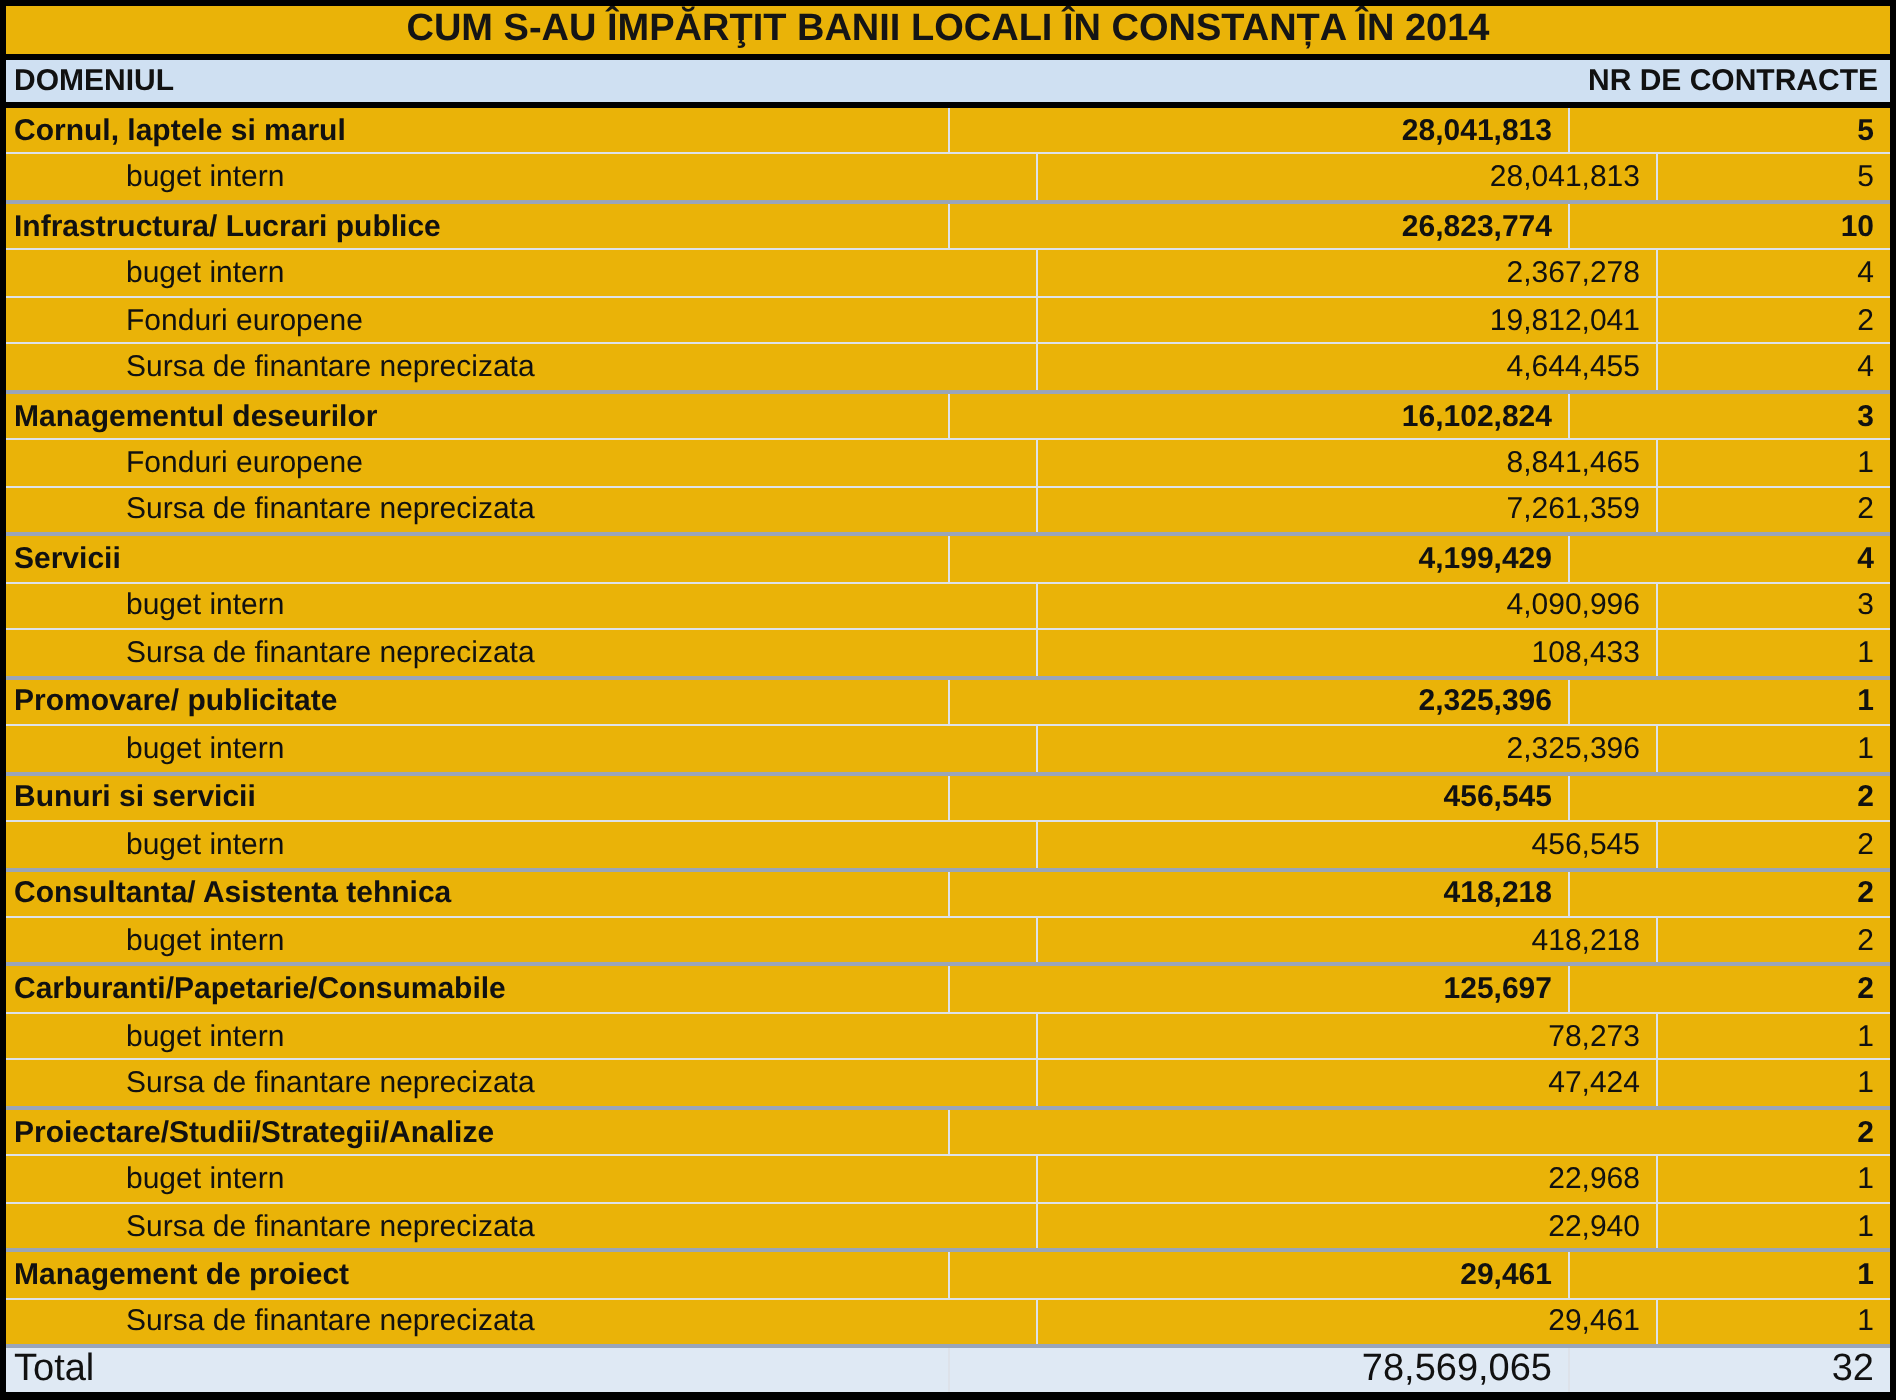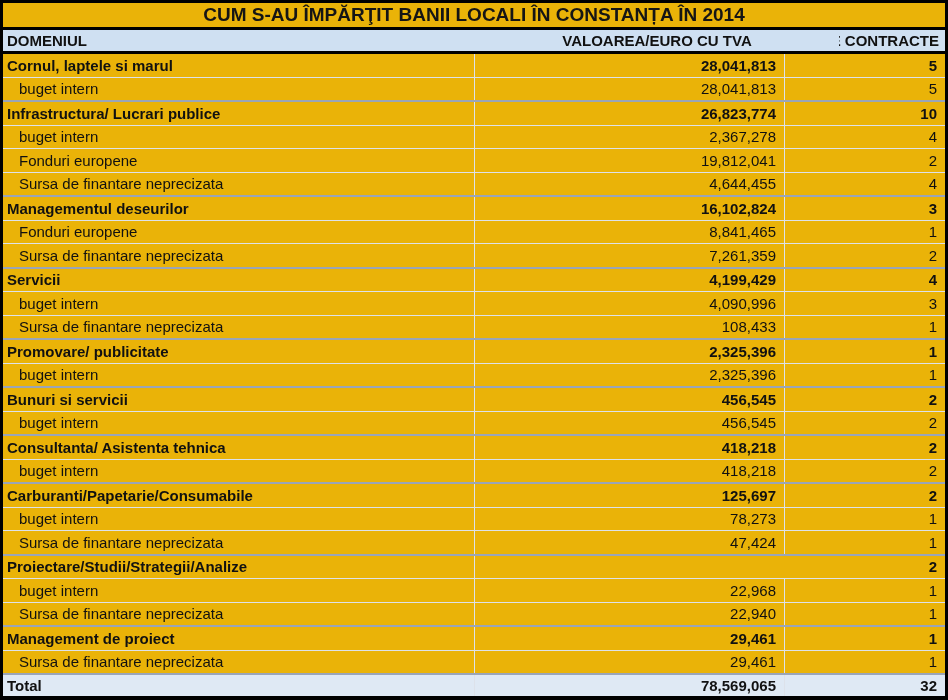--- a/index.html
+++ b/index.html
@@ -23,52 +23,51 @@
   }
   .header {
     flex:0 0 24px;
     background:var(--header-bg,#cfe0f2);
     border-bottom:3px solid var(--frame,#000);
     display:flex; font-weight:bold; font-size:15px;gap:27px;
   }
   .rows { flex:1 1 auto; display:flex; flex-direction:column; }
   .row { flex:1 1 auto; display:flex; font-size:15px; min-height:0; }
   .row.category { font-weight:bold; border-top:2px solid var(--border-dark,#9aa5b8); }
-  .row.sub { border-top:1px solid var(--border-light,#dde2ea); }
+  .row.sub { border-top:1px solid var(--border-light,#dde2ea);padding-left:44px; }
   .rows .row:first-child { border-top:none; }
   .c { display:flex; align-items:center; white-space:nowrap; overflow:hidden; }
   .c.domain {
     width:472px; flex:0 0 472px; padding-left:4px;
     border-right:1px solid var(--border-light,#dde2ea);
   }
   .row.sub .c.domain { padding-left:16px; }
   .c.value {
     width:310px; flex:0 0 310px; justify-content:flex-end; padding-right:8px;
     border-right:1px solid var(--border-light,#dde2ea);
   }
   .c.contracts { flex:1 1 auto; justify-content:flex-end; padding-right:8px; }
   .header .c.domain { border-right:none; }
   .header .c.value { justify-content:center; padding-right:0; border-right:none; }
   .header .c.contracts { padding-right:6px;text-align:right; }
   .total {
     flex:0 0 23px;
     background:var(--total-bg,#dfe9f4);
     border-top:2px solid var(--border-dark,#9aa5b8);
-    display:flex; font-weight:bold; font-size:15px;
+    display:flex; font-weight:normal; font-size:19px;
   }
 </style>
 </head>
 <body>
 
 <div class="table">
   <div class="title">CUM S-AU ÎMPĂRŢIT BANII LOCALI ÎN CONSTANȚA ÎN 2014</div>
 
   <div class="header">
     <div class="c domain">DOMENIUL</div>
-    <div class="c value">VALOAREA/EURO CU TVA</div>
     <div class="c contracts">NR DE CONTRACTE</div>
   </div>
 
   <div class="rows" id="rows">
       <div class="row category">
         <div class="c domain">Cornul, laptele si marul</div>
         <div class="c value">28,041,813</div>
         <div class="c contracts">5</div>
       </div>
       <div class="row sub">

